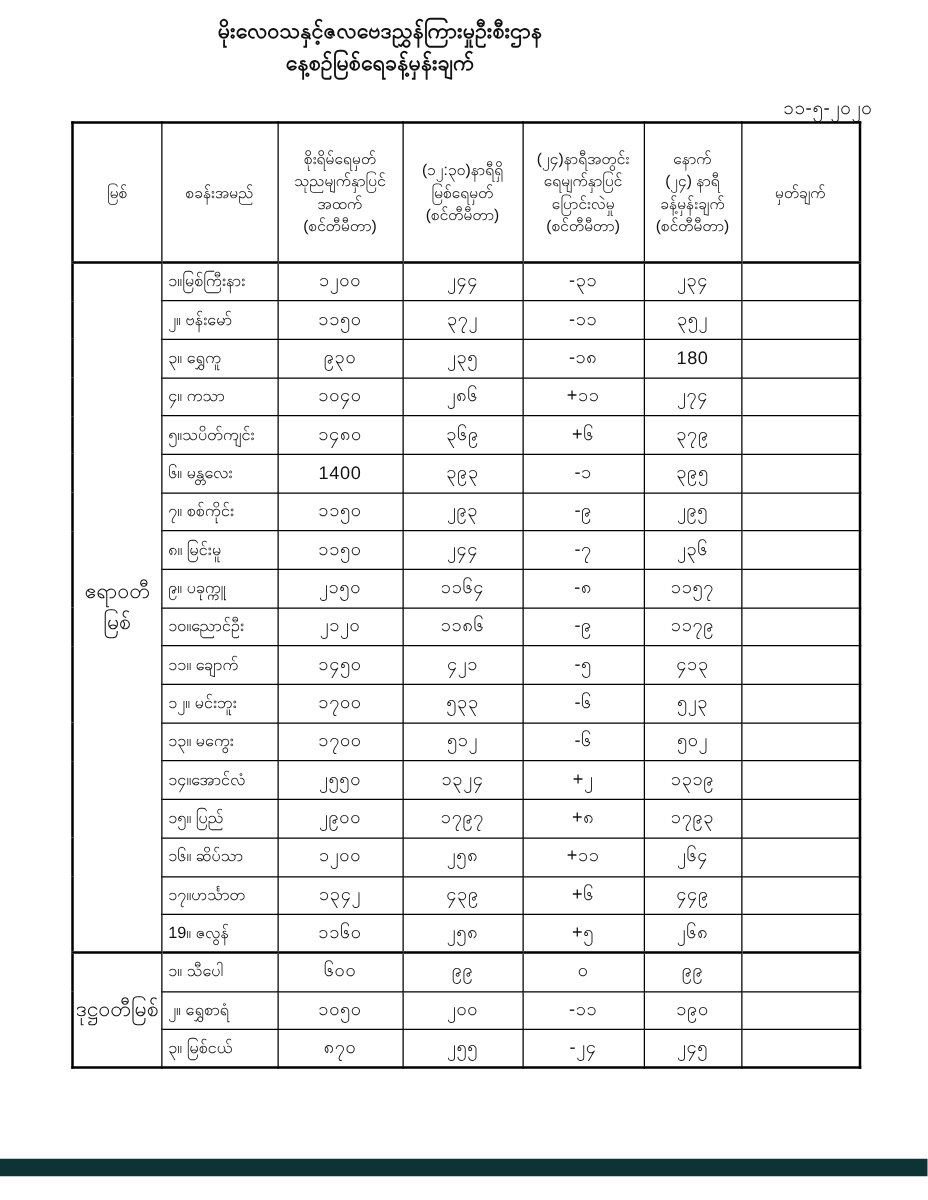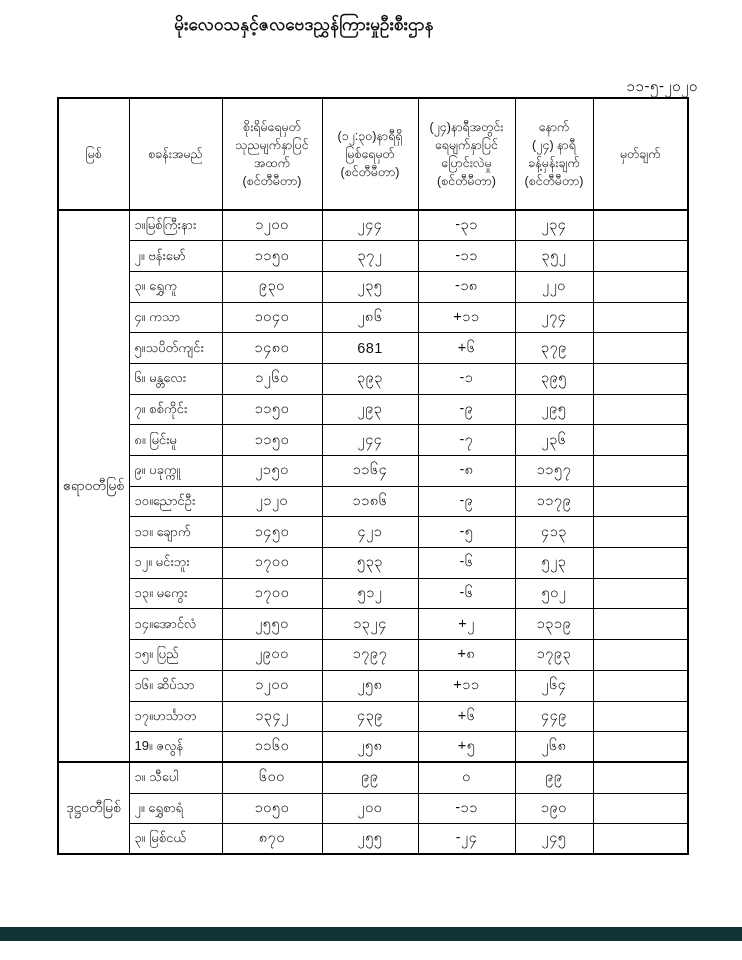--- a/index.html
+++ b/index.html
@@ -19,30 +19,31 @@
   col.c0{width:71px;}  col.c1{width:93px;}  col.c2{width:100px;}
   col.c3{width:96px;}  col.c4{width:97px;}  col.c5{width:78px;}
   col.c6{width:95px;}
   th,td{border:1px solid #000;padding:0;text-align:center;vertical-align:middle;}
   thead tr{height:112px;}
   th{font-weight:normal;font-size:12.5px;line-height:18px;white-space:pre-line;}
   tbody tr{height:30.7px;}
   tbody td{font-size:14.5px;}
   td.c-station{text-align:left;padding-left:5px;font-size:13px;white-space:nowrap;overflow:hidden;}
   td.c-danger,td.c-level,td.c-change,td.c-forecast{letter-spacing:0.5px;}
-  td.river-cell{font-size:14px;padding:0 1px;}
+  td.river-cell{font-size:17px;padding:0 1px;}
   tr.section-start td{border-top:2px solid #000;margin-top:29px;}
   tbody td{border-left-width:1.5px;border-right-width:1.5px;}
   .bottom-bar{position:absolute;left:0;top:927px;width:742px;height:14px;}
 </style>
 </head>
 <body>
 
 <div class="title-block">
   <div class="title-line">မိုးလေဝသနှင့်ဇလဗေဒညွှန်ကြားမှုဦးစီးဌာန</div>
+  <div class="title-line">နေ့စဉ်မြစ်ရေခန့်မှန်းချက်</div>
 </div>
 
 <div class="date-line">၁၁-၅-၂၀၂၀</div>
 
 <table class="forecast">
   <colgroup>
     <col class="c0">
       <col class="c1">
       <col class="c2">
       <col class="c3">
@@ -88,42 +89,42 @@
         <td class="c-level">၃၇၂</td>
         <td class="c-change">-၁၁</td>
         <td class="c-forecast">၃၅၂</td>
         <td class="c-remark"></td>
       </tr>
       <tr>
         <td class="c-station">၃။ ရွှေကူ</td>
         <td class="c-danger">၉၃၀</td>
         <td class="c-level">၂၃၅</td>
         <td class="c-change">-၁၈</td>
-        <td class="c-forecast">၂၂၀</td>
+        <td class="c-forecast">180</td>
         <td class="c-remark"></td>
       </tr>
       <tr>
         <td class="c-station">၄။ ကသာ</td>
         <td class="c-danger">၁၀၄၀</td>
         <td class="c-level">၂၈၆</td>
         <td class="c-change">+၁၁</td>
         <td class="c-forecast">၂၇၄</td>
         <td class="c-remark"></td>
       </tr>
       <tr>
         <td class="c-station">၅။သပိတ်ကျင်း</td>
         <td class="c-danger">၁၄၈၀</td>
-        <td class="c-level">681</td>
+        <td class="c-level">၃၆၉</td>
         <td class="c-change">+၆</td>
         <td class="c-forecast">၃၇၉</td>
         <td class="c-remark"></td>
       </tr>
       <tr>
         <td class="c-station">၆။ မန္တလေး</td>
-        <td class="c-danger">၁၂၆၀</td>
+        <td class="c-danger">1400</td>
         <td class="c-level">၃၉၃</td>
         <td class="c-change">-၁</td>
         <td class="c-forecast">၃၉၅</td>
         <td class="c-remark"></td>
       </tr>
       <tr>
         <td class="c-station">၇။ စစ်ကိုင်း</td>
         <td class="c-danger">၁၁၅၀</td>
         <td class="c-level">၂၉၃</td>
         <td class="c-change">-၉</td>

